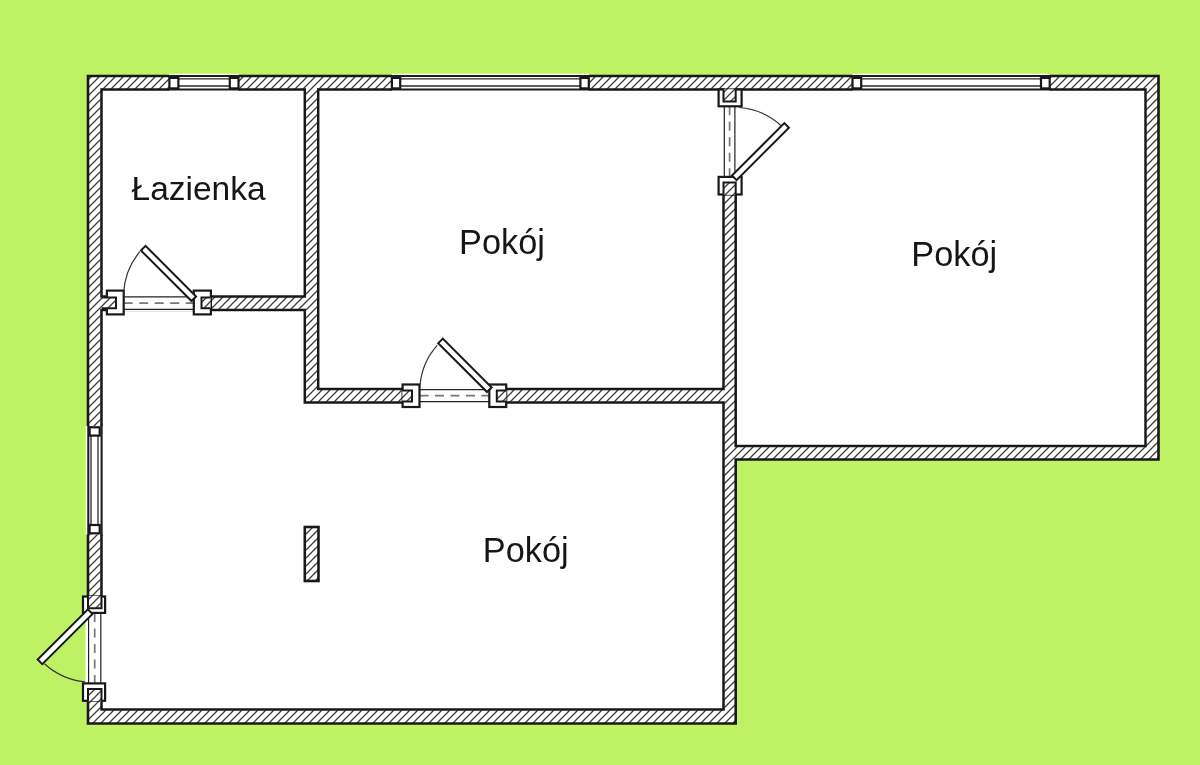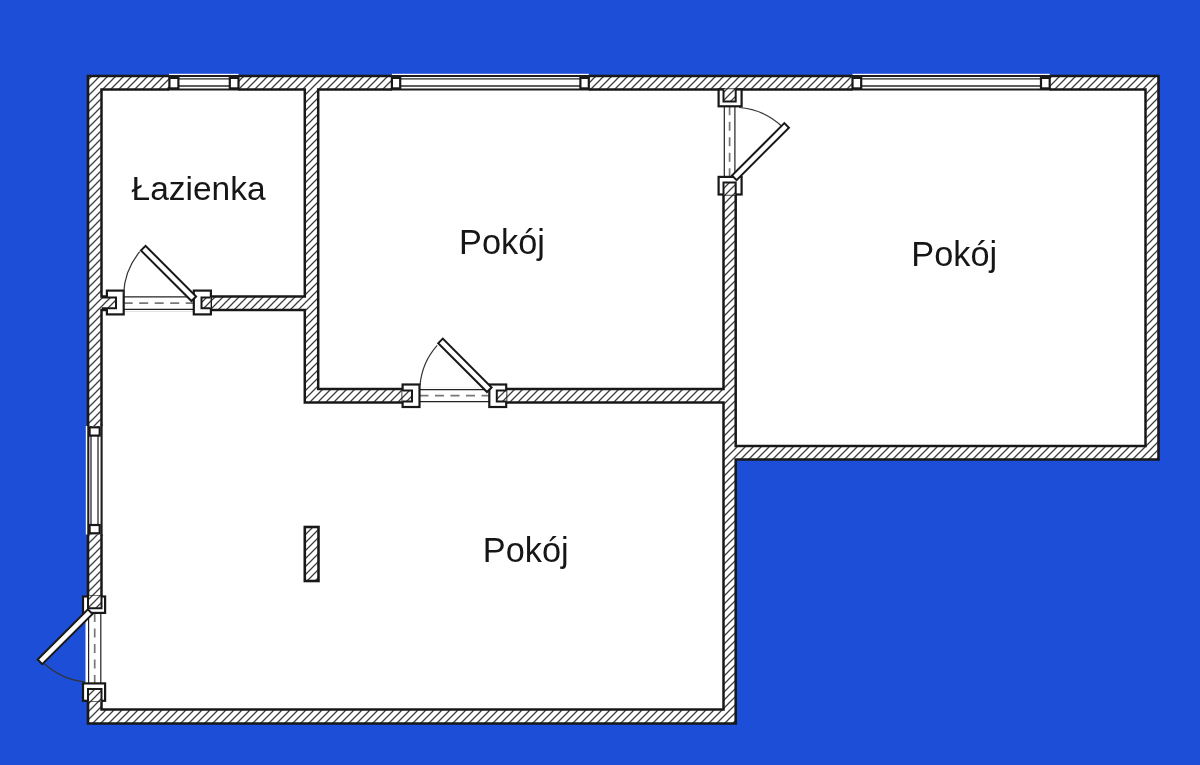--- a/index.html
+++ b/index.html
@@ -1,16 +1,16 @@
 <!DOCTYPE html>
 <html><head>
 <meta charset="utf-8">
 <style>
   html,body{margin:0;padding:0;background:#ffffff;}
-  .page{width:1200px;height:765px;position:relative;background:#1d4ed8;overflow:hidden;}
+  .page{width:1200px;height:765px;position:relative;background:#bef264;overflow:hidden;}
   text{font-family:"Liberation Sans",sans-serif;fill:#161616;}
 </style>
 </head>
 <body>
 <div class="page">
 <svg width="1200" height="765" viewBox="0 0 1200 765" xmlns="http://www.w3.org/2000/svg">
 <defs>
   <pattern id="hatch" width="8" height="8" patternUnits="userSpaceOnUse">
     <rect width="8" height="8" fill="#ffffff"></rect>
     <path d="M-2,2 L2,-2 M0,8 L8,0 M6,10 L10,6" stroke="#3c3c3c" stroke-width="1.25" fill="none"></path>

